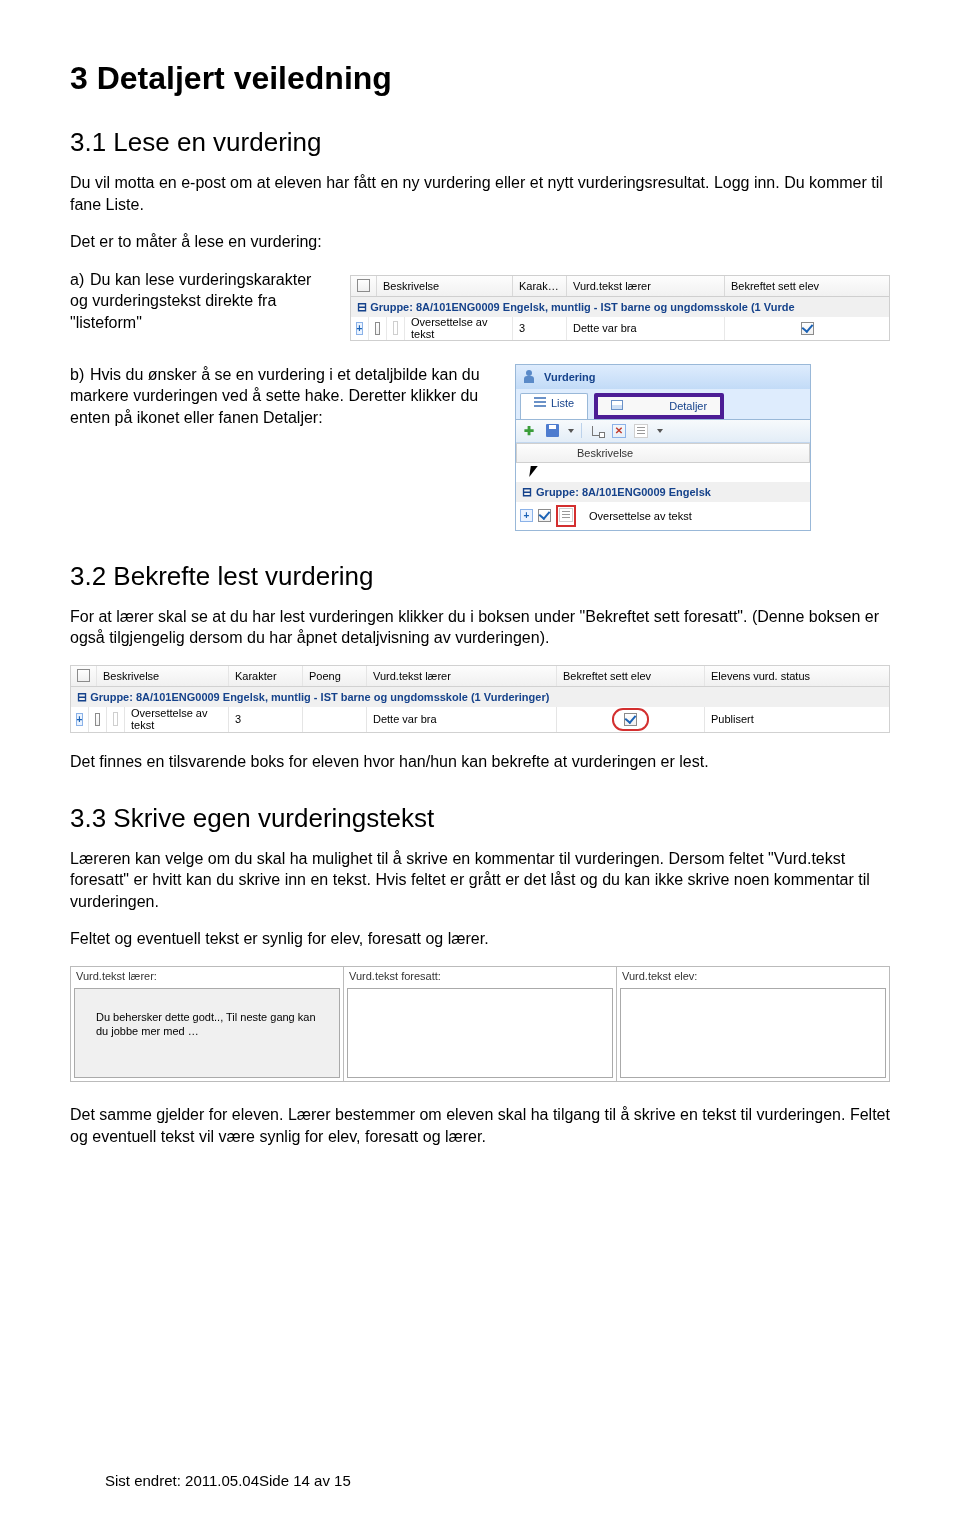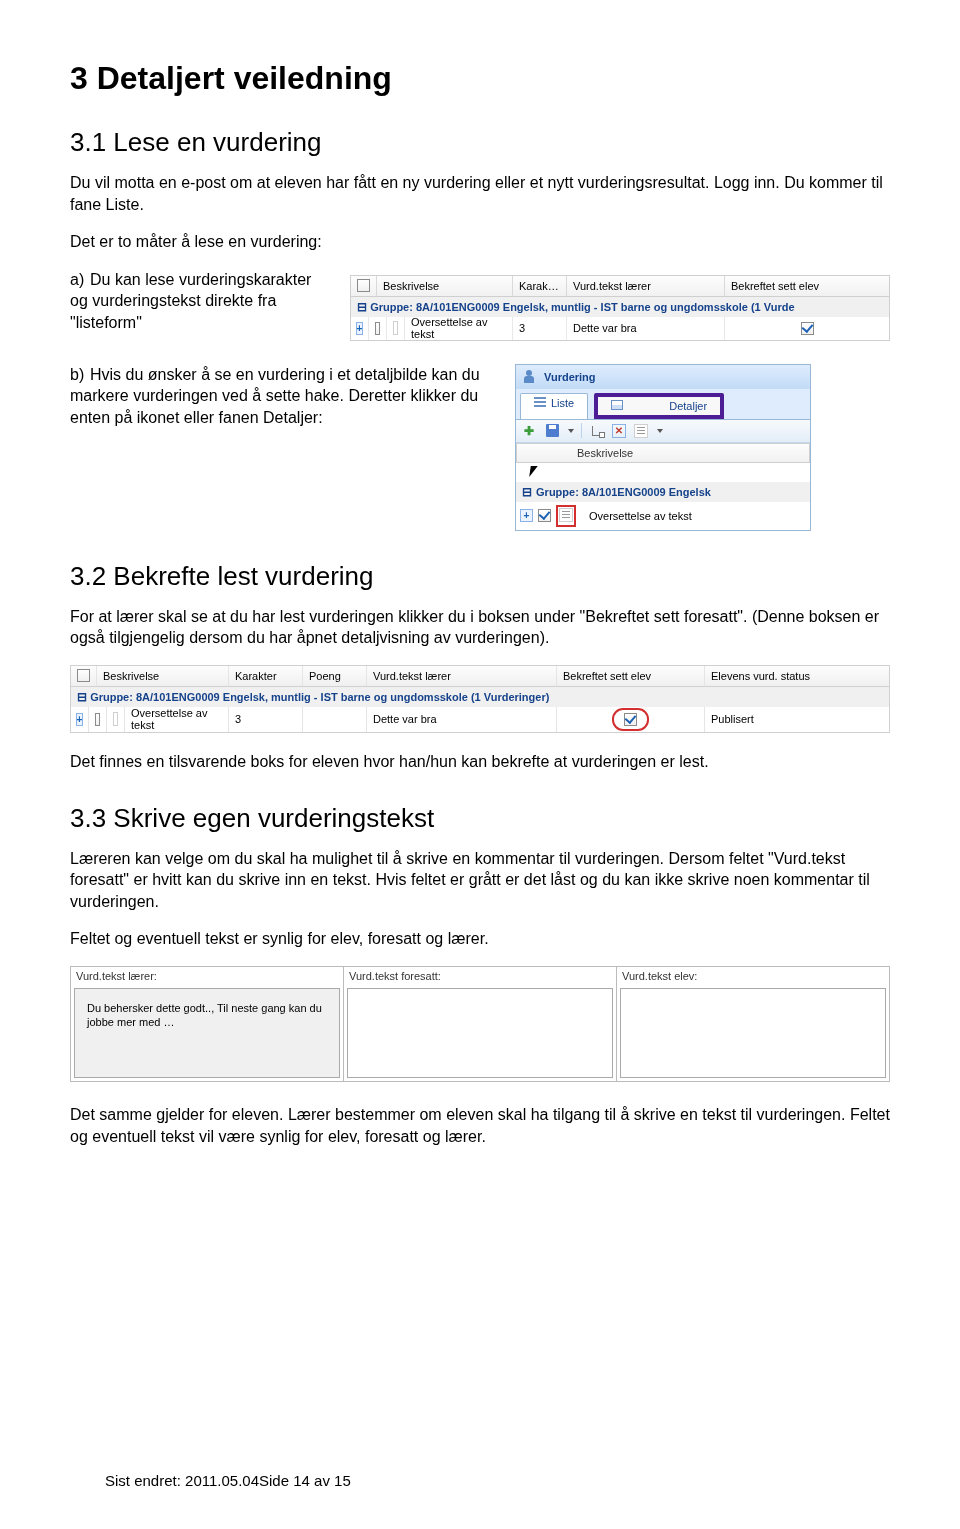--- a/index.html
+++ b/index.html
@@ -75,21 +75,21 @@
   .ss3 .hdr { background: linear-gradient(#fdfdfd,#f0f0f0); }
   .ss3 .hdr .cell, .ss3 .drow .cell { border-right: 1px solid #e5e5e5; padding: 0 6px; height: 100%; display: flex; align-items: center; }
   .ss3 .grp { background: #f0f0f0; border-left: 1px solid #d1d1d1; border-right: 1px solid #d1d1d1; padding: 3px 6px; font-weight: bold; color: #15428b; }
   .ss3 .drow { border-top: none; height: 26px; }
   .redcirc { border: 2px solid #d32f2f; border-radius: 11px; padding: 3px 10px; display: inline-block; }
   
   .textfields { display: flex; gap: 0; margin: 14px 0 22px; font-size: 11px; font-family: Tahoma, Arial, sans-serif; border: 1px solid #bbb; }
   .tf { flex: 1; border-right: 1px solid #bbb; }
   .tf:last-child { border-right: none; }
   .tf .lbl { padding: 3px 5px; color: #333; }
-  .tf .box { height: 90px; margin: 3px; border: 1px solid #aaa; background: #fff; padding: 12px; color: #000; line-height: 1.3; }
+  .tf .box { height: 90px; margin: 3px; border: 1px solid #aaa; background: #fff; padding: 21px; color: #000; line-height: 1.3; }
   .tf .box.off { background: #f0f0f0; }
   
   .footer { position: absolute; bottom: 40px; left: 70px; right: 70px; display: flex; font-size: 15px; margin-left: 35px; }
 </style>
 </head>
 <body>
 
 <h1>3 Detaljert veiledning</h1>
 
 <h2>3.1 Lese en vurdering</h2>

